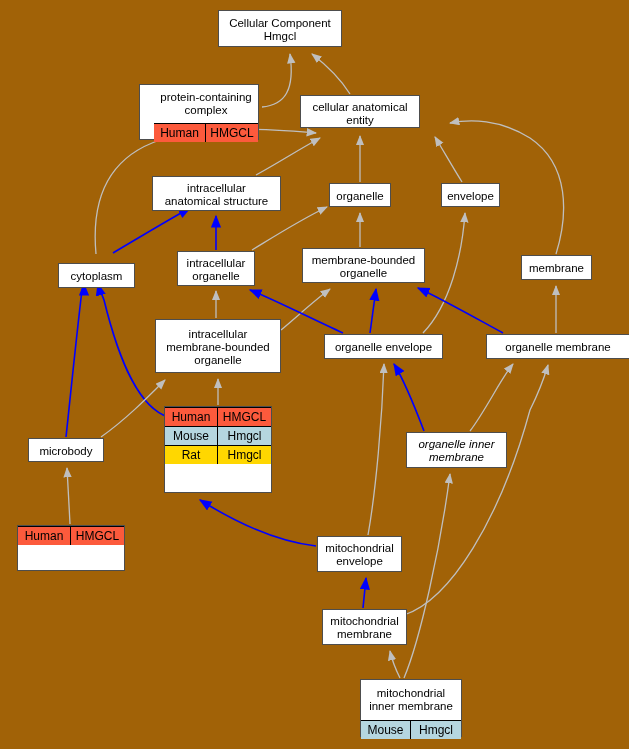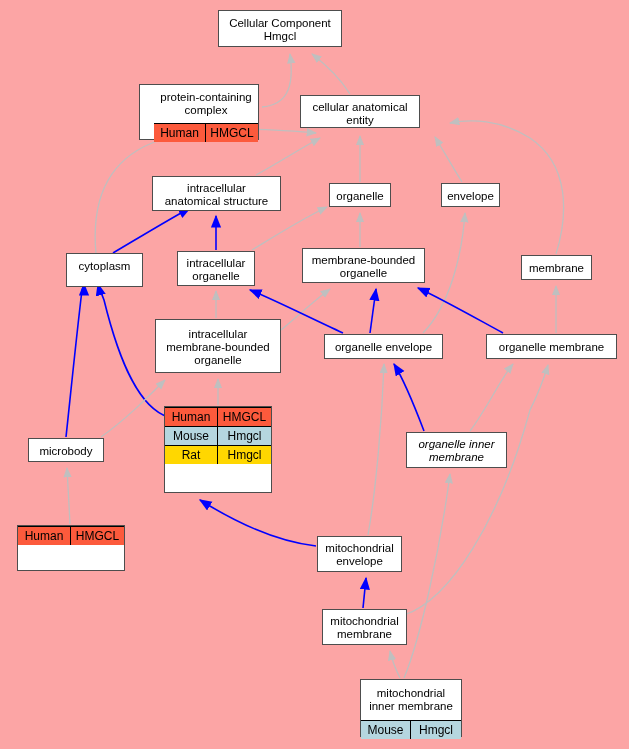--- a/index.html
+++ b/index.html
@@ -1,17 +1,17 @@
 <!DOCTYPE html>
 <html><head>
 <meta charset="utf-8">
 <style>
   html,body{margin:0;padding:0;background:#ffffff;}
   body{font-family:"Liberation Sans", sans-serif;}
-  #canvas{position:relative;width:629px;height:749px;background:#fca5a5;overflow:hidden;}
+  #canvas{position:relative;width:629px;height:749px;background:#a16207;overflow:hidden;}
   svg.edges{position:absolute;left:0;top:0;width:629px;height:749px;pointer-events:none;}
   .node{position:absolute;box-sizing:border-box;border:1px solid #4d4d4d;background:#ffffff;}
   .node .title{
     display:flex;align-items:center;justify-content:center;
     text-align:center;font-size:11.5px;color:#000000;line-height:13px;
     padding:2px 5px;white-space:pre-line;box-sizing:border-box;
   }
   .annrow{display:flex;border-top:1px solid #000000;}
   .anncell{
     flex:1 1 50%;text-align:center;font-size:12px;line-height:16px;
@@ -88,21 +88,21 @@
       <div class="node" style="left: 152px; top: 176px; width: 129px; height: 35px;">
         <div class="title" style="height: 35px;">intracellular
 anatomical structure</div>
       </div>
       <div class="node" style="left: 329px; top: 183px; width: 62px; height: 24px;">
         <div class="title" style="height: 24px;">organelle</div>
       </div>
       <div class="node" style="left: 441px; top: 183px; width: 59px; height: 24px;">
         <div class="title" style="height: 24px;">envelope</div>
       </div>
-      <div class="node" style="left: 58px; top: 253px; width: 77px; height: 34px; margin-left: 8px;">
+      <div class="node" style="left: 58px; top: 263px; width: 77px; height: 25px;">
         <div class="title" style="height: 25px;">cytoplasm</div>
       </div>
       <div class="node" style="left: 177px; top: 251px; width: 78px; height: 35px;">
         <div class="title" style="height: 35px;">intracellular
 organelle</div>
       </div>
       <div class="node" style="left: 302px; top: 248px; width: 123px; height: 35px;">
         <div class="title" style="height: 35px;">membrane-bounded
 organelle</div>
       </div>
@@ -110,21 +110,21 @@
         <div class="title" style="height: 25px;">membrane</div>
       </div>
       <div class="node" style="left: 155px; top: 319px; width: 126px; height: 54px;">
         <div class="title" style="height: 54px;">intracellular
 membrane-bounded
 organelle</div>
       </div>
       <div class="node" style="left: 324px; top: 334px; width: 119px; height: 25px;">
         <div class="title" style="height: 25px;">organelle envelope</div>
       </div>
-      <div class="node" style="left: 486px; top: 334px; width: 131px; height: 25px;">
+      <div class="node" style="left: 486px; top: 334px; width: 144px; height: 25px;">
         <div class="title" style="height: 25px;">organelle membrane</div>
       </div>
       <div class="node ann" style="left: 164px; top: 406px; width: 108px; height: 87px;">
         <div class="annrow" style="height: 18px; background: rgb(252, 90, 60);">
           <div class="anncell left">Human</div>
           <div class="anncell">HMGCL</div>
         </div>
         <div class="annrow" style="height: 18px; background: rgb(181, 214, 223);">
           <div class="anncell left">Mouse</div>
           <div class="anncell">Hmgcl</div>

